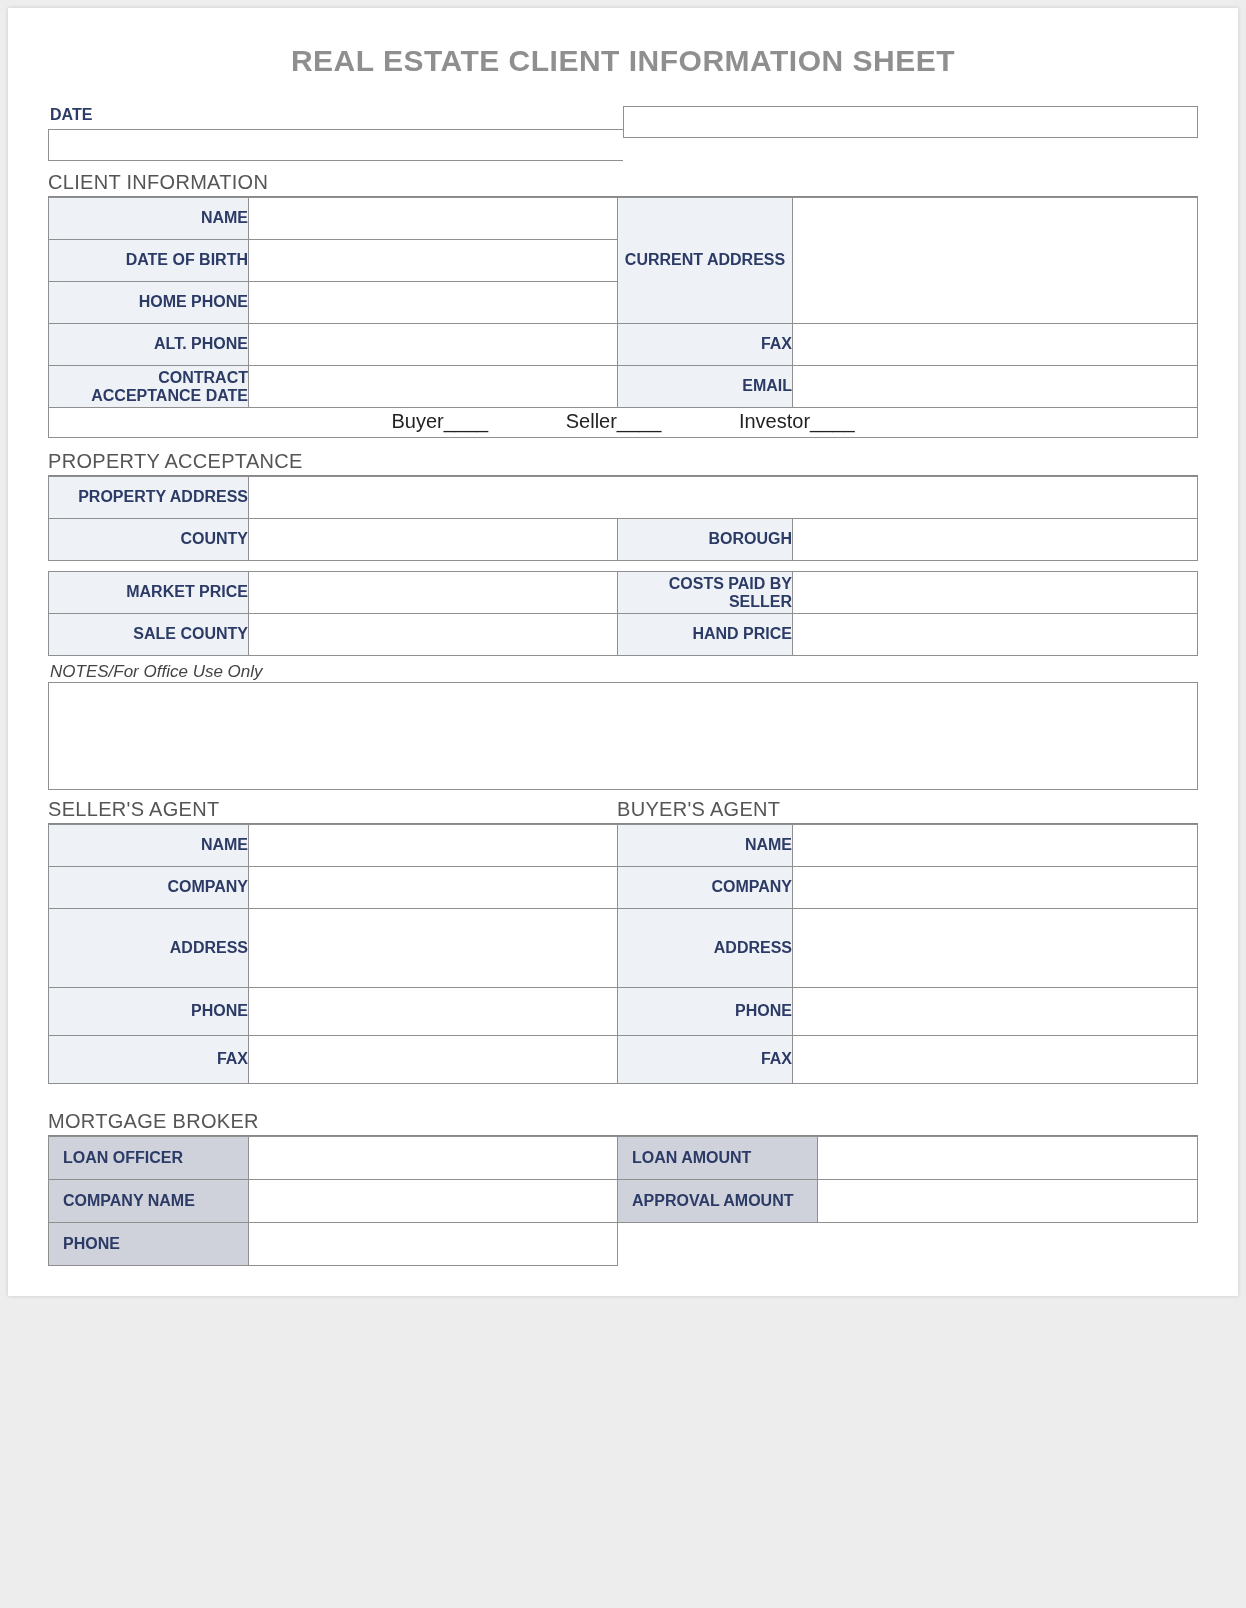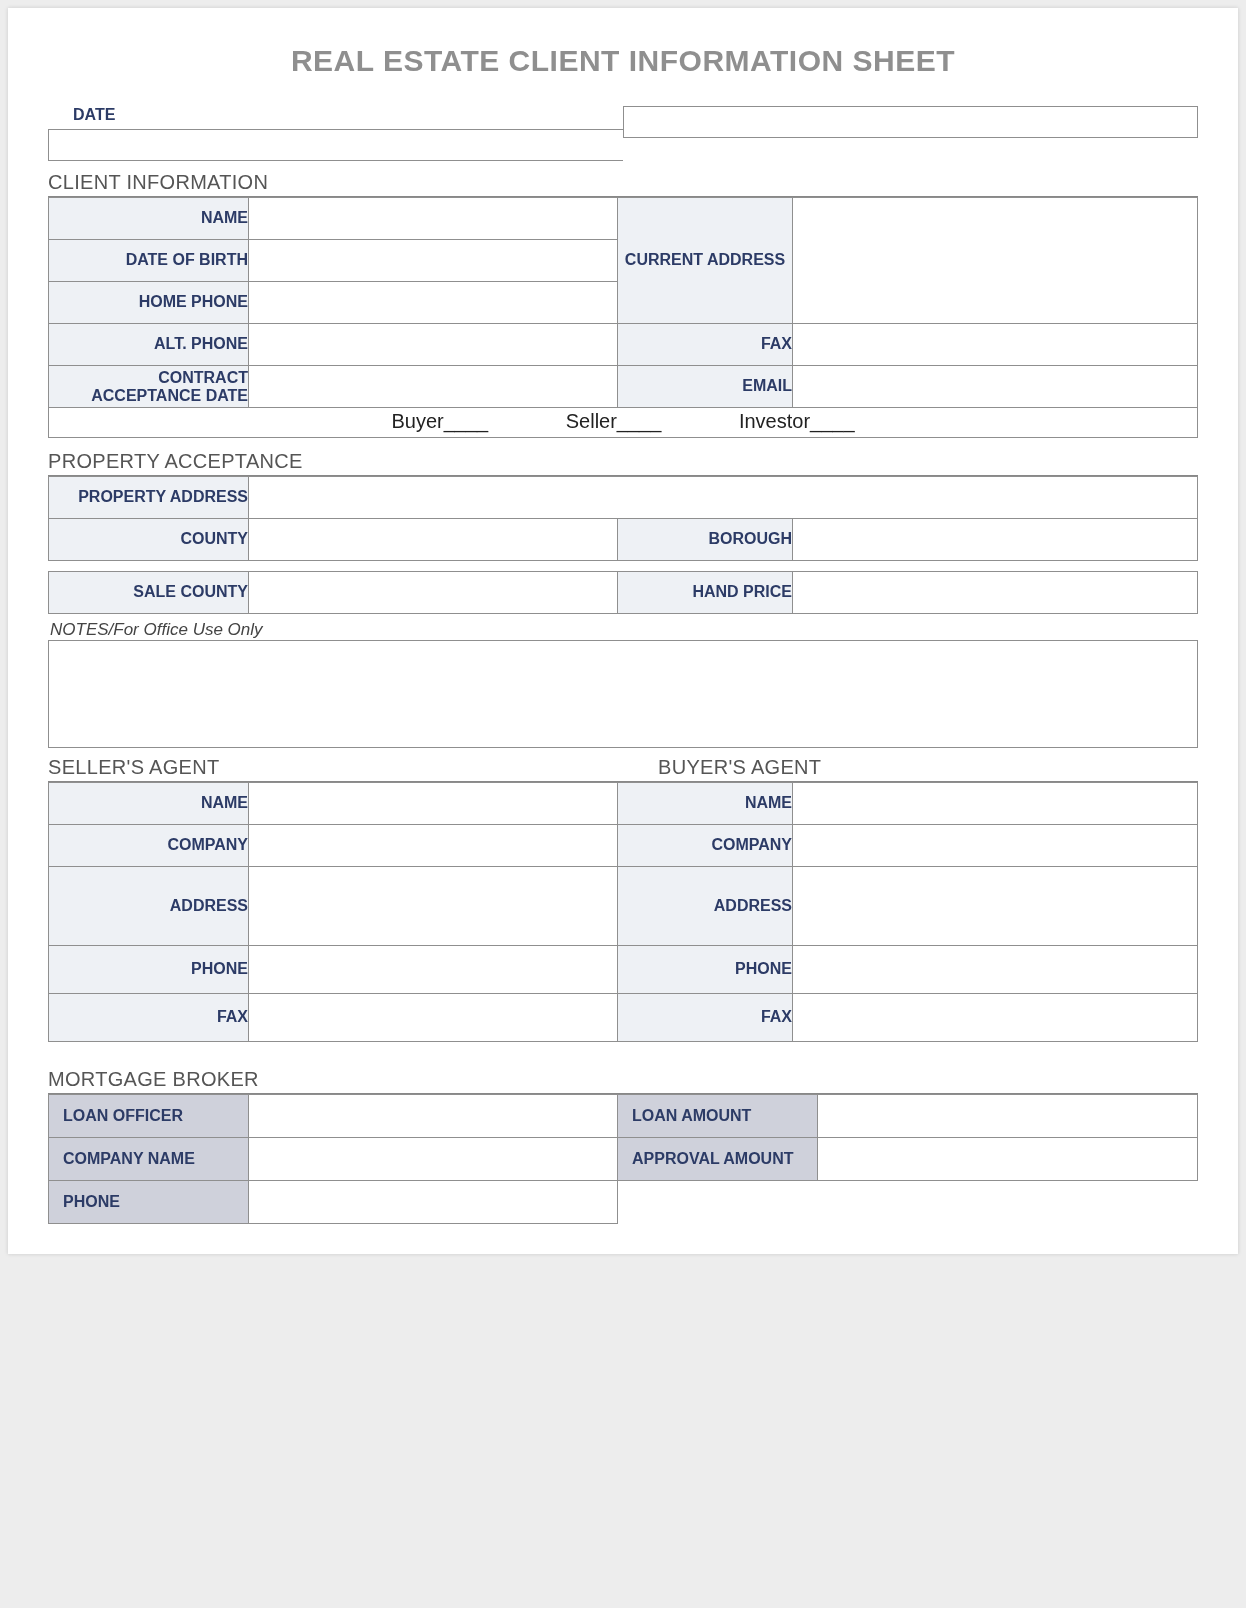--- a/index.html
+++ b/index.html
@@ -28,39 +28,37 @@
     font-size: 20px;
     letter-spacing: 0.3px;
     margin-top: 8px;
     border-bottom: 1px solid #888;
     padding-bottom: 2px;
   }
   .two-heading {
     display: flex;
     border-bottom: 1px solid #888;
     margin-top: 8px;
-    gap: 41px;
   }
   .two-heading > div {
     color: #555;
     font-size: 20px;
     letter-spacing: 0.3px;
     padding-bottom: 2px;
   }
   .two-heading .left { width: 569px; }
 
   
   .toprow { display: flex; gap: 0; margin-bottom: 10px; }
   .toprow .col { flex: 1; }
   .top-label {
     color: #2c3b66;
     font-weight: 700;
     font-size: 16px;
     padding: 0 0 5px 2px;
-    margin-left: 23px;
   }
   .top-input {
     border: 1px solid #8f8f8f;
     height: 32px;
     width: 100%;
     background: #fff;
     padding: 4px 6px;
     font-size: 15px;
   }
   .toprow .col:first-child .top-input { border-right: none; }
@@ -243,20 +241,26 @@
   <div class="spacer-sm"></div>
 
   <table class="form">
     <colgroup>
       <col style="width:200px">
         <col style="width:369px">
       <col style="width:175px">
         <col>
     </colgroup>
     <tbody>
+        <tr class="row-h">
+      <td class="lbl">MARKET PRICE</td>
+      <td class="val"><input value="" style=""></td>
+      <td class="lbl" style="line-height:1.1;">COSTS PAID BY SELLER</td>
+      <td class="val"><input value="" style=""></td>
+    </tr>
     <tr class="row-h">
       <td class="lbl">SALE COUNTY</td>
       <td class="val"><input value="" style=""></td>
       <td class="lbl">HAND PRICE</td>
       <td class="val"><input value="" style=""></td>
     </tr>
   </tbody>
     </table>
 
   <div class="notes-label">NOTES/For Office Use Only</div>

